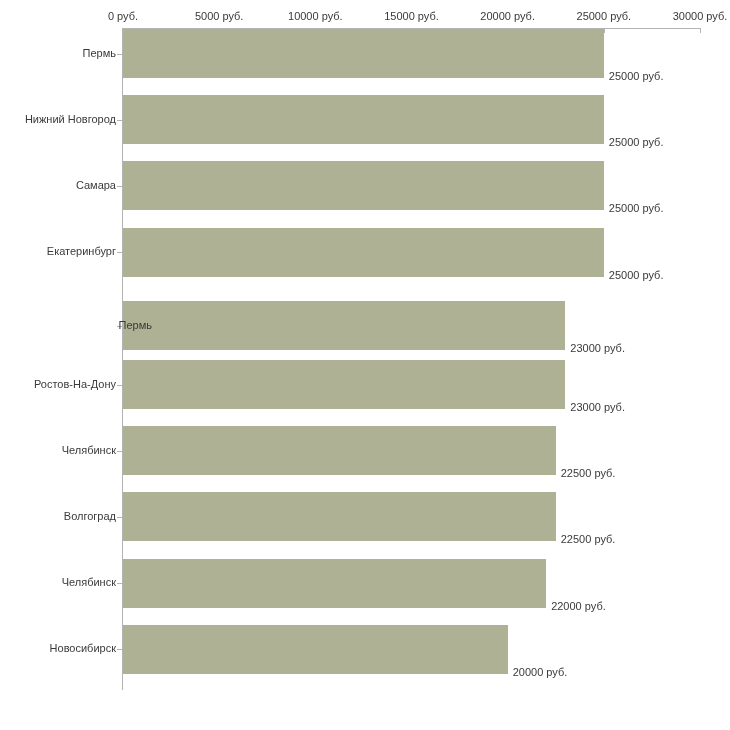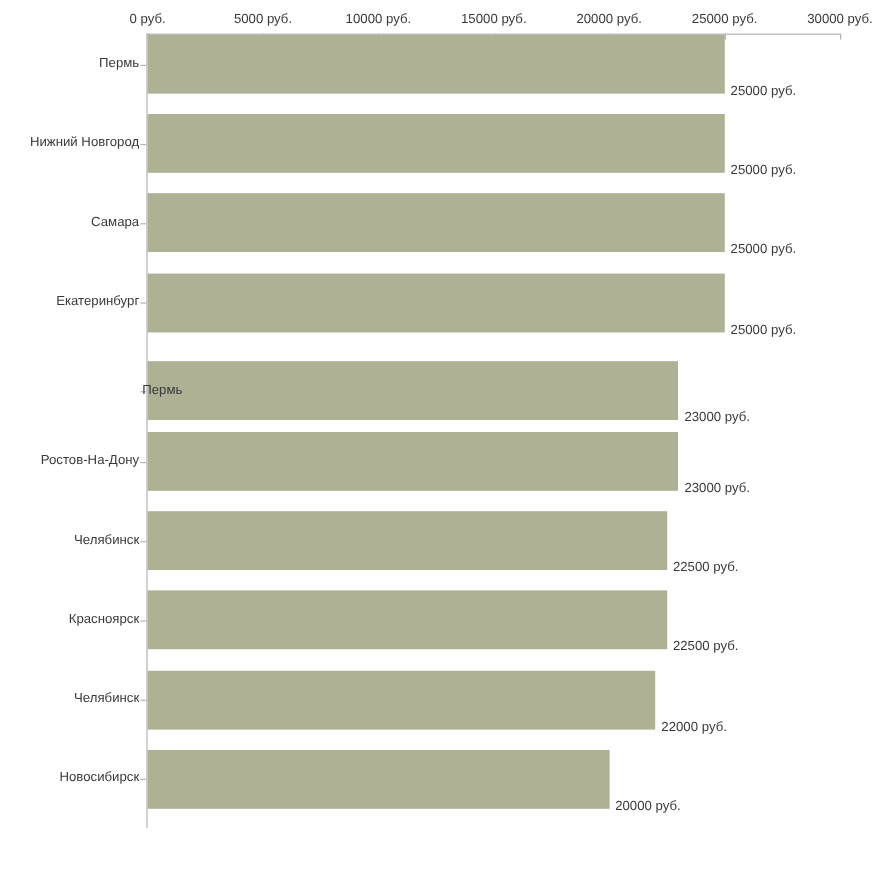--- a/index.html
+++ b/index.html
@@ -145,21 +145,21 @@
       </div>
       <div class="row" style="top: 426.2px; height: 66.2px;">
         <div class="bar" style="top: 0px; width: 432.75px; height: 49px; background: rgb(174, 177, 148);"></div>
         <div class="cat-tick" style="top: 24.5px;"></div>
         <div class="cat-label" style="top: 17.5px;">Челябинск</div>
         <div class="bar-value" style="left: 560.75px; top: 41px;">22500 руб.</div>
       </div>
       <div class="row" style="top: 492.4px; height: 66.2px;">
         <div class="bar" style="top: 0px; width: 432.75px; height: 49px; background: rgb(174, 177, 148);"></div>
         <div class="cat-tick" style="top: 24.5px;"></div>
-        <div class="cat-label" style="top: 17.5px;">Красноярск</div>
+        <div class="cat-label" style="top: 17.5px;">Волгоград</div>
         <div class="bar-value" style="left: 560.75px; top: 41px;">22500 руб.</div>
       </div>
       <div class="row" style="top: 558.6px; height: 58px;">
         <div class="bar" style="top: 0px; width: 423.133px; height: 49px; background: rgb(174, 177, 148);"></div>
         <div class="cat-tick" style="top: 24.5px;"></div>
         <div class="cat-label" style="top: 17.5px;">Челябинск</div>
         <div class="bar-value" style="left: 551.133px; top: 41px;">22000 руб.</div>
       </div>
       <div class="row" style="top: 624.8px; height: 66.2px;">
         <div class="bar" style="top: 0px; width: 384.667px; height: 49px; background: rgb(174, 177, 148);"></div>

